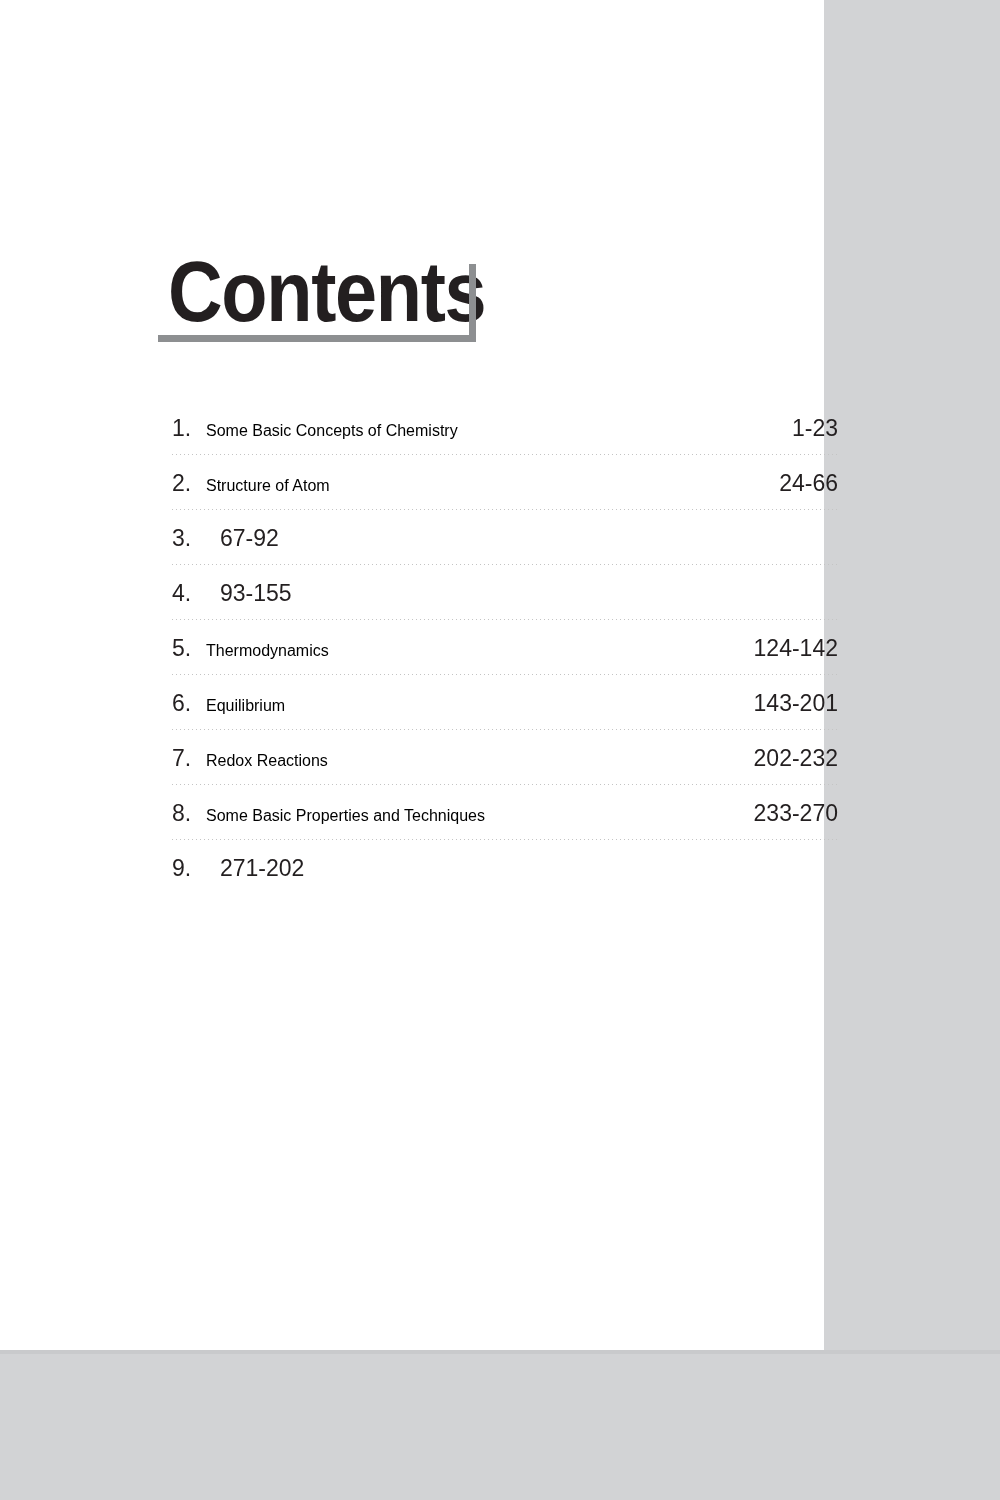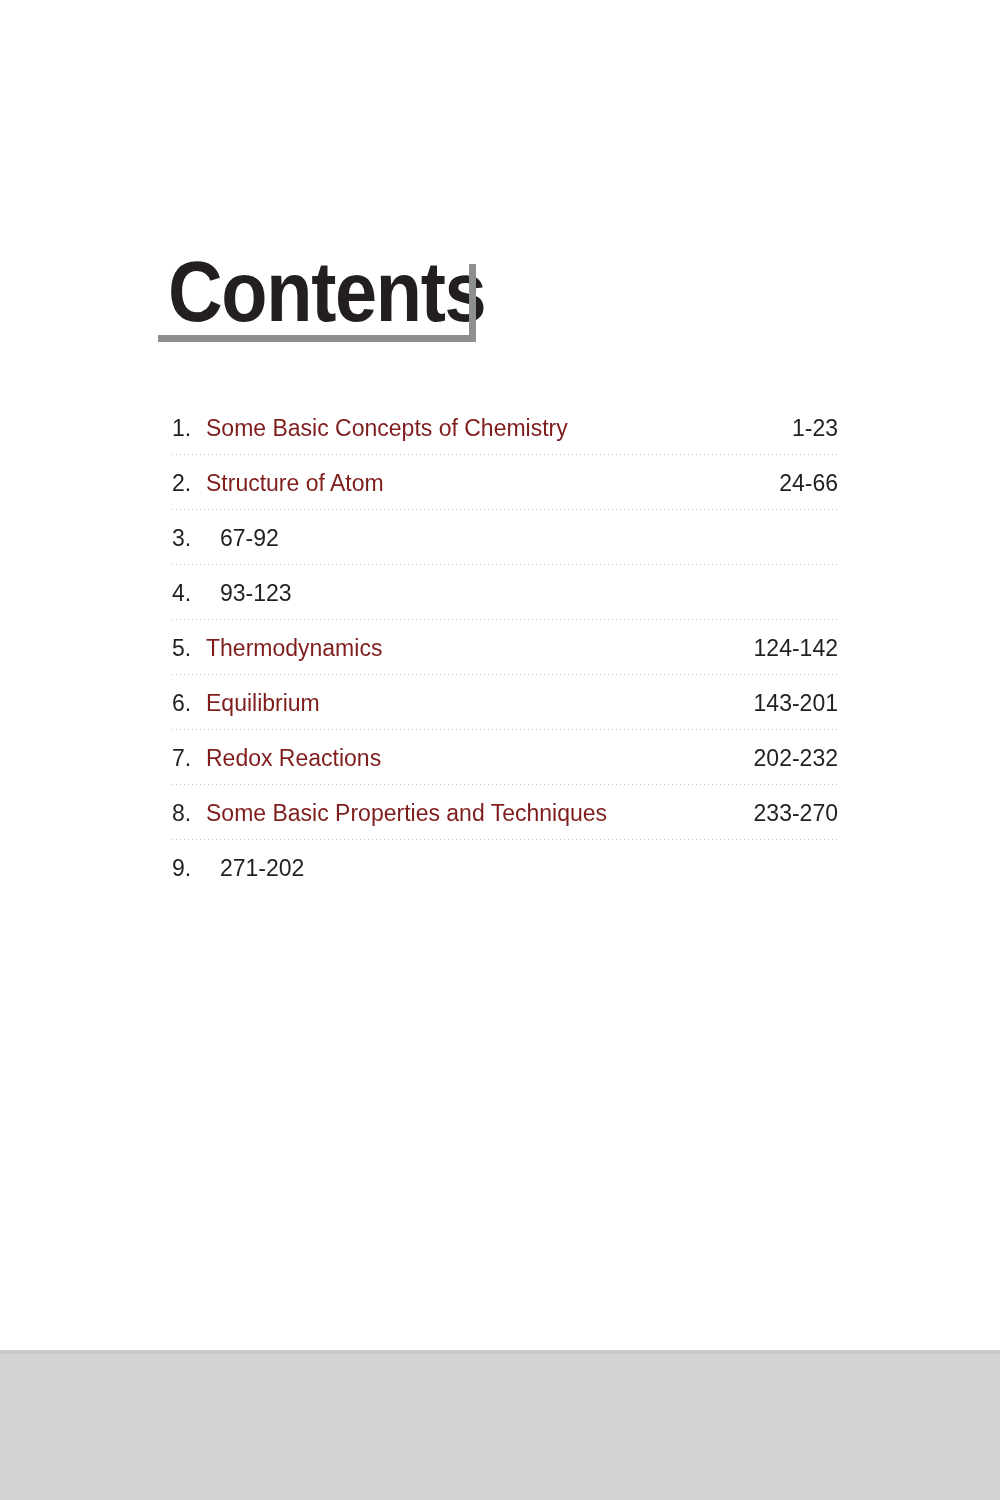--- a/index.html
+++ b/index.html
@@ -13,21 +13,21 @@
     background: #d2d3d5;
     font-family: "Liberation Sans", sans-serif;
     overflow: hidden;
   }
 
   
   .page {
     position: absolute;
     left: 0;
     top: 0;
-    width: 1000px;
+    width: 824px;
     height: 1350px;
     background: #ffffff;
   }
   .page-edge {
     position: absolute;
     left: 0;
     top: 1350px;
     width: 1000px;
     height: 4px;
     background: #c9cacc;
@@ -111,22 +111,22 @@
   .toc-index {
     flex: 0 0 auto;
     width: 34px;
     font-size: 23px;
     color: #231f20;
     line-height: 40px;
     padding-top: 8px;
   }
   .toc-title {
     flex: 1 1 auto;
-    font-size: 23px;
-    color: #7f1d1d;
+    font-size: 16px;
+    color: #000000;
     line-height: 40px;
     padding-top: 8px;
     white-space: pre;
     overflow: hidden;
     text-overflow: ellipsis;
   }
   .toc-pages {
     flex: 0 0 auto;
     font-size: 23px;
     color: #231f20;
@@ -158,21 +158,21 @@
         <span class="toc-index">2.</span>
         <span class="toc-title">Structure of Atom</span>
         <span class="toc-pages">24-66</span>
       </div>
       <div class="toc-row">
         <span class="toc-index">3.</span>
         <span class="toc-pages">67-92</span>
       </div>
       <div class="toc-row">
         <span class="toc-index">4.</span>
-        <span class="toc-pages">93-123</span>
+        <span class="toc-pages">93-155</span>
       </div>
       <div class="toc-row">
         <span class="toc-index">5.</span>
         <span class="toc-title">Thermodynamics</span>
         <span class="toc-pages">124-142</span>
       </div>
       <div class="toc-row">
         <span class="toc-index">6.</span>
         <span class="toc-title">Equilibrium</span>
         <span class="toc-pages">143-201</span>

